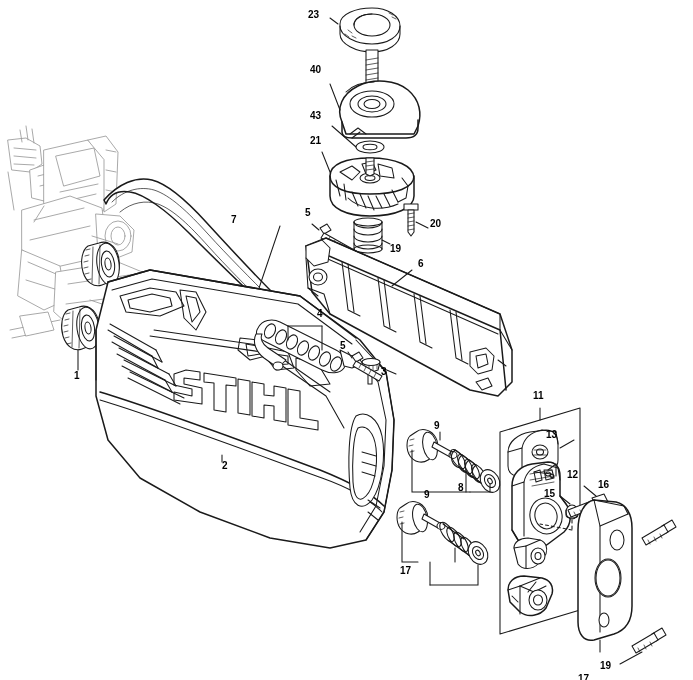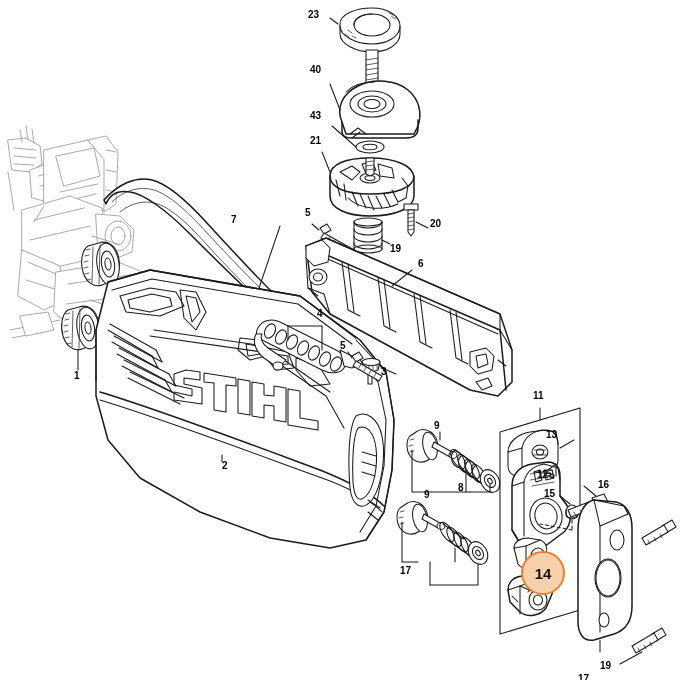--- a/index.html
+++ b/index.html
@@ -481,28 +481,27 @@
   <span class="cal" style="left:317px; top:309px;">4</span>
   <span class="cal" style="left:305px; top:208px;">5</span>
   <span class="cal" style="left:340px; top:341px;">5</span>
   <span class="cal" style="left:418px; top:259px;">6</span>
   <span class="cal" style="left:231px; top:215px;">7</span>
   <span class="cal" style="left:458px; top:483px;">8</span>
   <span class="cal" style="left:434px; top:421px;">9</span>
   <span class="cal" style="left:424px; top:490px;">9</span>
   <span class="cal" style="left:400px; top:566px;">17</span>
   <span class="cal" style="left:533px; top:391px;">11</span>
-  <span class="cal" style="left:537px; top:470px;">12</span>
+  <span class="cal" style="left:537px; top:470px;padding-left:30px;">12</span>
   <span class="cal" style="left:546px; top:430px;">13</span>
   <span class="cal" style="left:544px; top:489px;">15</span>
   <span class="cal" style="left:566px; top:480px;margin-left:32px;">16</span>
   <span class="cal" style="left:578px; top:674px;text-align:center;">17</span>
   <span class="cal" style="left:600px; top:661px;">19</span>
   <span class="cal" style="left:390px; top:244px;">19</span>
   <span class="cal" style="left:430px; top:219px;">20</span>
   <span class="cal" style="left:310px; top:136px;">21</span>
   <span class="cal" style="left:310px; top:65px;">40</span>
   <span class="cal" style="left:308px; top:10px;">23</span>
   <span class="cal" style="left:310px; top:111px;">43</span>
 
-  <div class="badge" style="left:521px; top:551px;">14</div>
 
 </div>
 
 </body></html>

